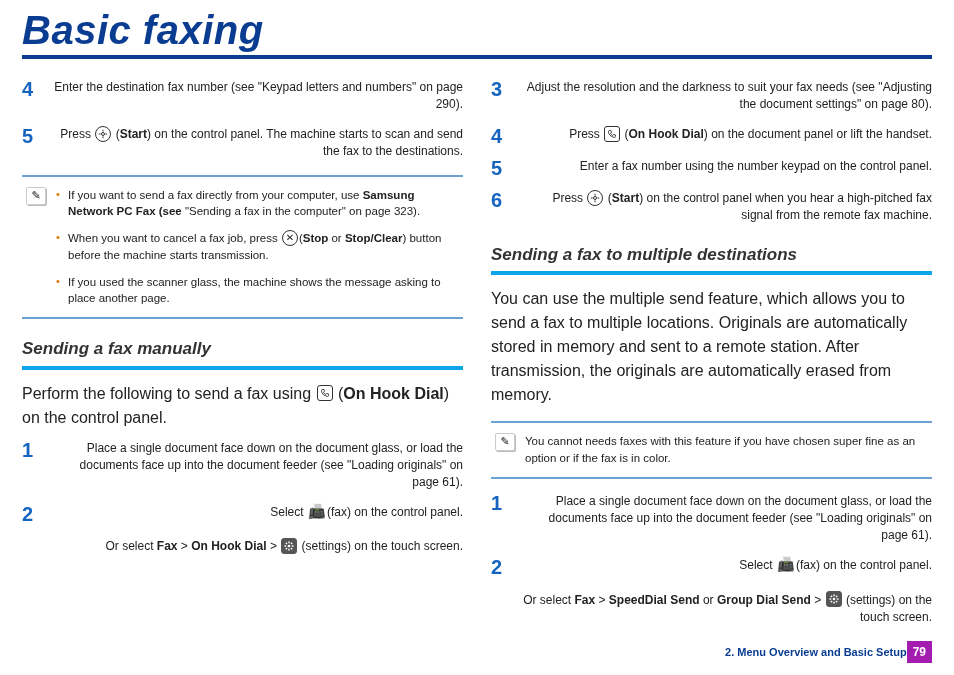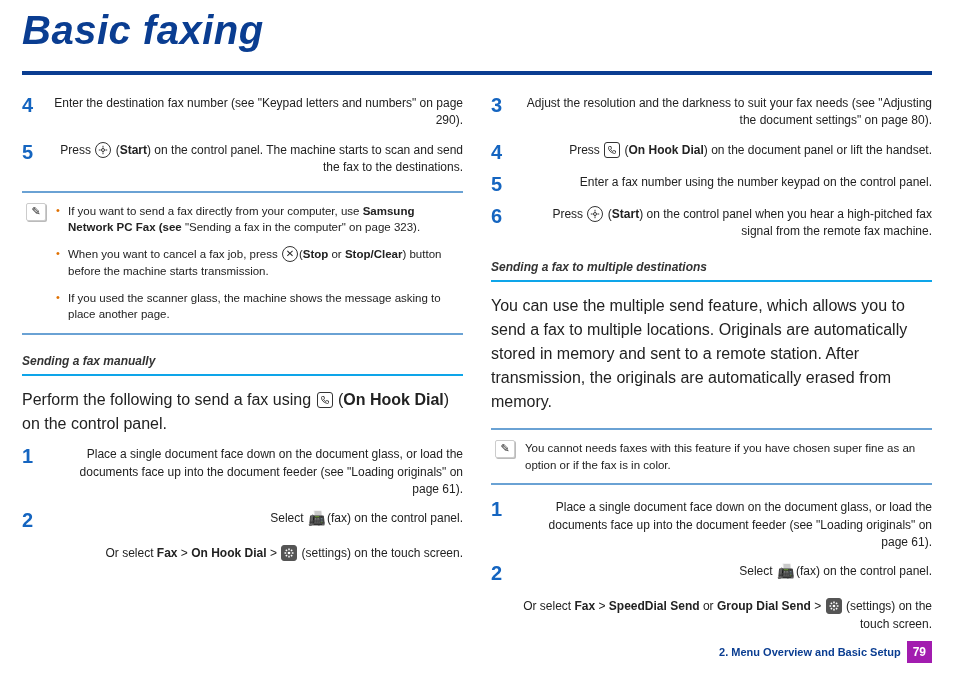--- a/index.html
+++ b/index.html
@@ -11,21 +11,21 @@
     color: #222;
     position: relative;
     padding: 0 22px;
   }
   .page-title {
     font-size: 40px;
     font-weight: 700;
     color: #0a3d91;
     font-style: italic;
     border-bottom: 4px solid #0a3d91;
-    padding-bottom: 18px;
+    padding-bottom: 2px;
     margin-top: 8px;
     margin-bottom: 20px;
     letter-spacing: 0.5px;
   }
   .columns {
     display: flex;
     gap: 28px;
   }
   .col {
     flex: 1;
@@ -89,43 +89,43 @@
     display: flex;
     align-items: center;
     justify-content: center;
     font-size: 11px;
   }
   .note-box ul { list-style: none; }
   .note-box li { margin-bottom: 10px; position: relative; padding-left: 12px; }
   .note-box li:last-child { margin-bottom: 0; }
   .note-box li::before { content: "•"; position: absolute; left: 0; color: #e07000; font-size: 11px; top: 0; }
   .subhead {
-    font-size: 12px;
+    font-size: 17px;
     font-weight: 700;
     font-style: italic;
     color: #333;
-    border-bottom: 2px solid #0ea5e9;
+    border-bottom: 4px solid #0ea5e9;
     padding-bottom: 4px;
     margin: 18px 0 12px 0;
   }
   .para {
     font-size: 16px;
     line-height: 1.5;
     margin-bottom: 10px;
   }
   .note-box.plain li::before { content: none; }
   .note-box.plain li { padding-left: 0; }
   b { font-weight: 700; }
   .footer {
     position: absolute;
     bottom: 12px;
     right: 22px;
     display: flex;
     align-items: center;
-    gap: 6px;
+    gap: 0;
     font-size: 11px;
   }
   .footer .chap {
     color: #0a3d91;
     font-weight: 700;
   }
   .footer .pagenum {
     background: #a21caf;
     color: #fff;
     font-weight: 700;

